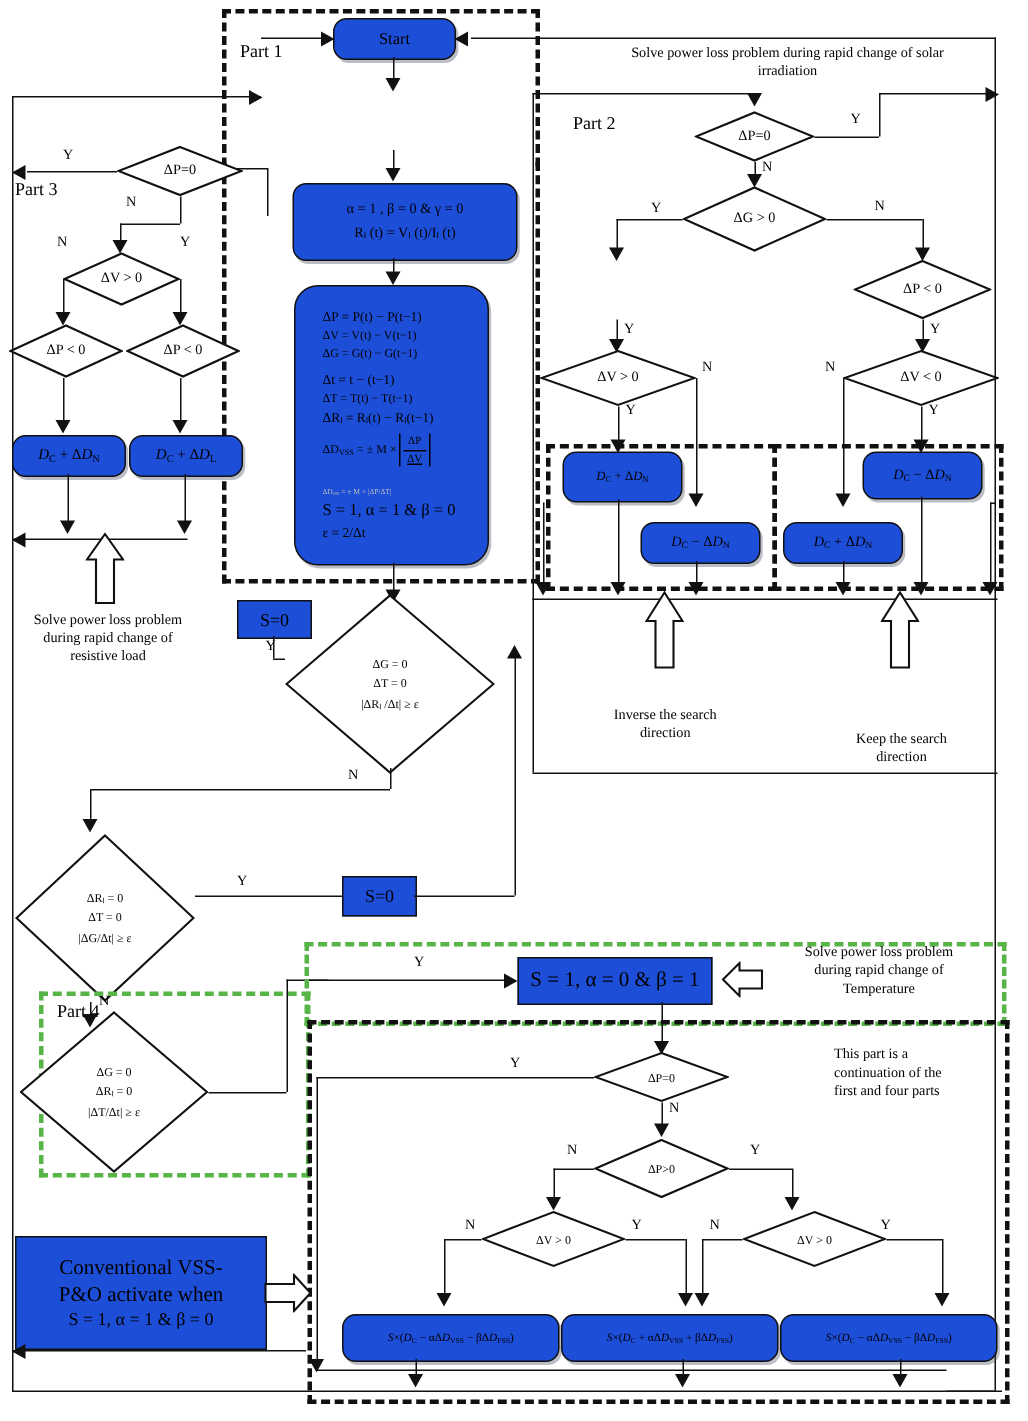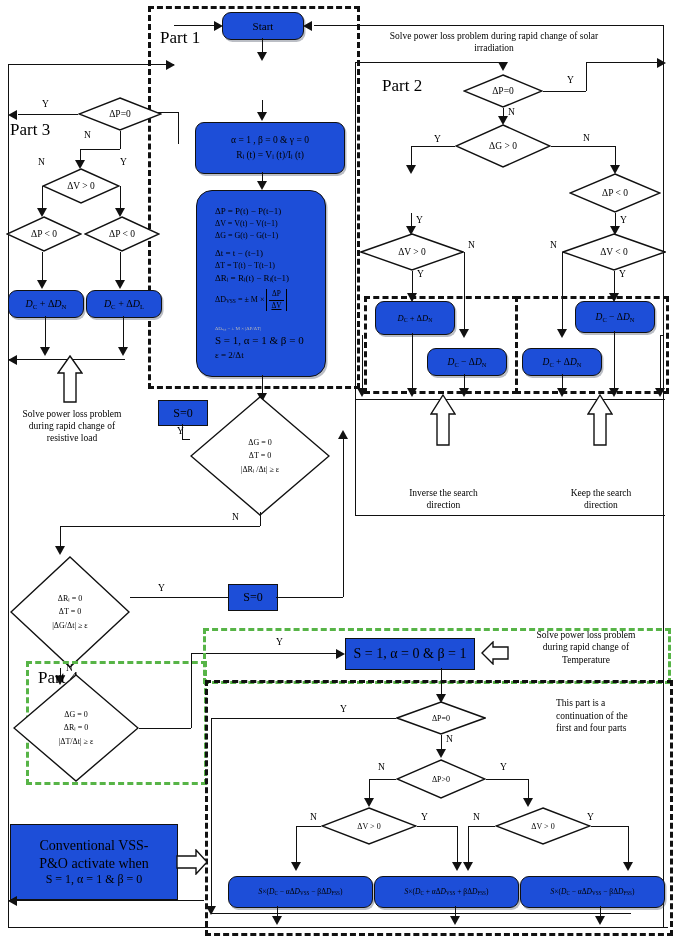--- a/index.html
+++ b/index.html
@@ -33,21 +33,21 @@
   .au{border-left:5px solid transparent;border-right:5px solid transparent;border-bottom:9px solid #111;}
   .al{border-top:5px solid transparent;border-bottom:5px solid transparent;border-right:9px solid #111;}
   .ar{border-top:5px solid transparent;border-bottom:5px solid transparent;border-left:9px solid #111;}
 
   
   .grp{position:absolute;border:3px dashed #111;background:transparent;}
   .grp.green{border-color:#57b447;border-width:3px;}
 
   
   .blockarrow{position:absolute;}
-  .big{font-size:17px;}
+  .big{font-size:12px;}
   .sm{font-size:9.5px;}
   .xs{font-size:8px;}
   .it{font-style:italic;}
   sub{font-size:.68em;vertical-align:-.25em;}
   .fr{display:inline-block;vertical-align:middle;text-align:center;font-size:.92em;}
   .fr .n{display:block;border-bottom:1px solid #000;padding:0 2px;}
   .fr .d{display:block;padding:0 2px;text-decoration:underline;}
   .bars{display:inline-block;border-left:1px solid #000;border-right:1px solid #000;padding:0 2px;}
 </style>
 </head>
@@ -182,21 +182,21 @@
 
   <svg class="blockarrow" style="left:57px;top:355px;width:26px;height:48px;" viewBox="0 0 26 48">
     <polygon points="13,1 25,18 19,18 19,47 7,47 7,18 1,18" fill="#fff" stroke="#111" stroke-width="1.4"></polygon>
   </svg>
   <div class="txt sm ctr" style="left:2px;top:408px;width:140px;white-space:normal;line-height:1.28;">
     <div>Solve power loss problem</div>
     <div>during rapid change of</div>
     <div>resistive load</div>
   </div>
 
-  <div class="txt sm ctr" style="left:338px;top:30px;width:312px;white-space:normal;line-height:1.3;">
+  <div class="txt sm ctr" style="left:369px;top:30px;width:312px;white-space:normal;line-height:1.3;">
     <div>Solve power loss problem during rapid change of solar</div>
     <div>irradiation</div>
   </div>
 
   <div class="v" style="left:355px;top:62px;height:453px;"></div>
   <div class="h" style="left:355px;top:62px;width:148px;"></div>
   <div class="h" style="left:355px;top:515px;width:310px;"></div>
   <div class="txt big" style="left:382px;top:76px;">Part 2</div>
 
   <div class="ad" style="left:498px;top:62px;"></div>
@@ -304,21 +304,21 @@
   <div class="ad" style="left:357px;top:388px;"></div>
   <div class="v" style="left:660px;top:335px;height:58px;"></div>
   <div class="ad" style="left:655px;top:388px;"></div>
   <div class="h" style="left:660px;top:335px;width:4px;"></div>
 
   <div class="h" style="left:355px;top:399px;width:310px;"></div>
 
   <svg class="blockarrow" style="left:430px;top:394px;width:26px;height:52px;" viewBox="0 0 26 52">
     <polygon points="13,1 25,20 19,20 19,51 7,51 7,20 1,20" fill="#fff" stroke="#111" stroke-width="1.4"></polygon>
   </svg>
-  <div class="txt sm ctr" style="left:386px;top:487px;width:115px;white-space:normal;line-height:1.28;">
+  <div class="txt sm ctr" style="left:386px;top:471px;width:115px;white-space:normal;line-height:1.28;">
     <div>Inverse the search</div>
     <div>direction</div>
   </div>
 
   <svg class="blockarrow" style="left:587px;top:394px;width:26px;height:52px;" viewBox="0 0 26 52">
     <polygon points="13,1 25,20 19,20 19,51 7,51 7,20 1,20" fill="#fff" stroke="#111" stroke-width="1.4"></polygon>
   </svg>
   <div class="txt sm ctr" style="left:545px;top:487px;width:112px;white-space:normal;line-height:1.28;">
     <div>Keep the search</div>
     <div>direction</div>

